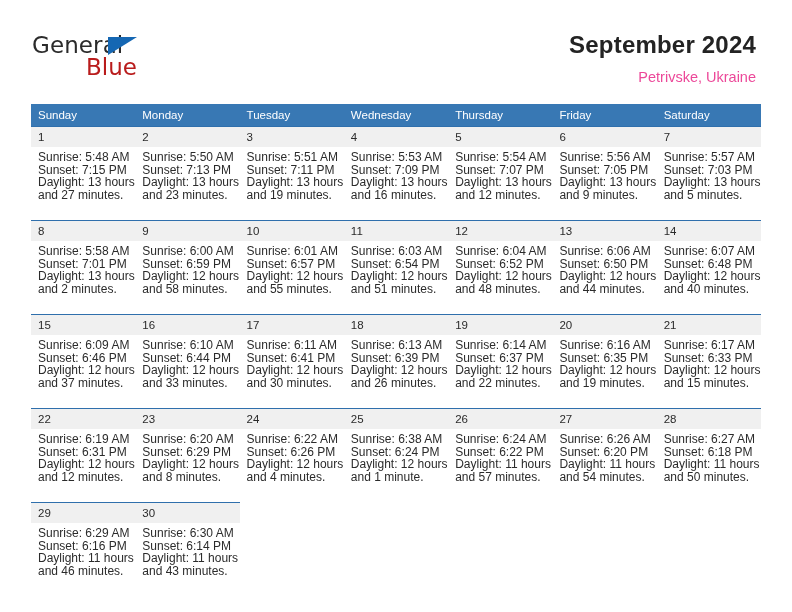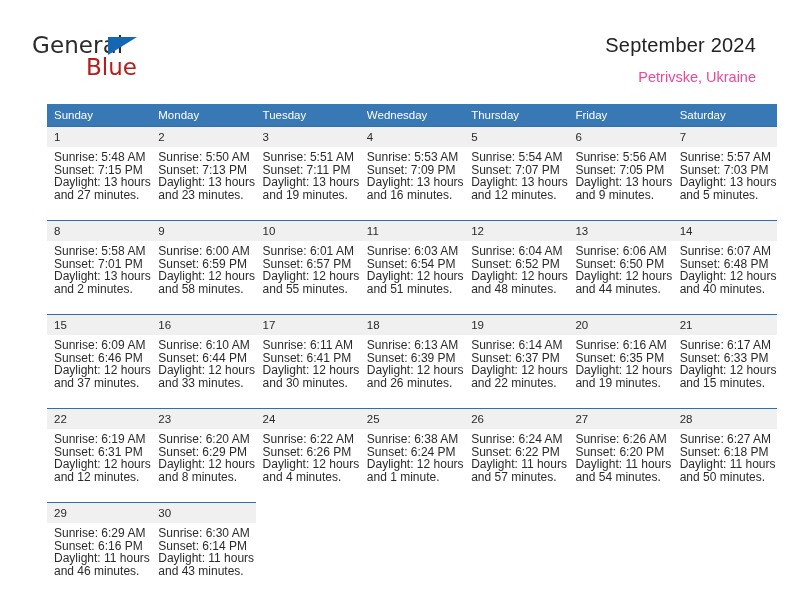--- a/index.html
+++ b/index.html
@@ -65,22 +65,22 @@
     font-family: "DejaVu Sans", sans-serif;
   }
 
   .title-block {
     position: absolute;
     right: 36px;
     top: 28px;
     text-align: right;
   }
   .cal-title {
-    font-size: 20px;
-    font-weight: normal;
+    font-size: 24px;
+    font-weight: bold;
     color: #232323;
     letter-spacing: 0.2px;
     line-height: 34px;
     white-space: nowrap;
   }
   .cal-subtitle {
     font-size: 14.5px;
     color: #ec4899;
     line-height: 20px;
     margin-top: 5px;
@@ -91,21 +91,20 @@
   .calendar {
     position: absolute;
     left: 31px;
     top: 104px;
     width: 730px;
   }
   table.cal {
     border-collapse: collapse;
     table-layout: fixed;
     width: 730px;
-    margin-left: 16px;
   }
   table.cal th {
     background: #3878b4;
     color: #ffffff;
     font-weight: normal;
     font-size: 11.5px;
     text-align: left;
     padding: 5px 0 5px 7px;
     height: 11px;
     border: none;

